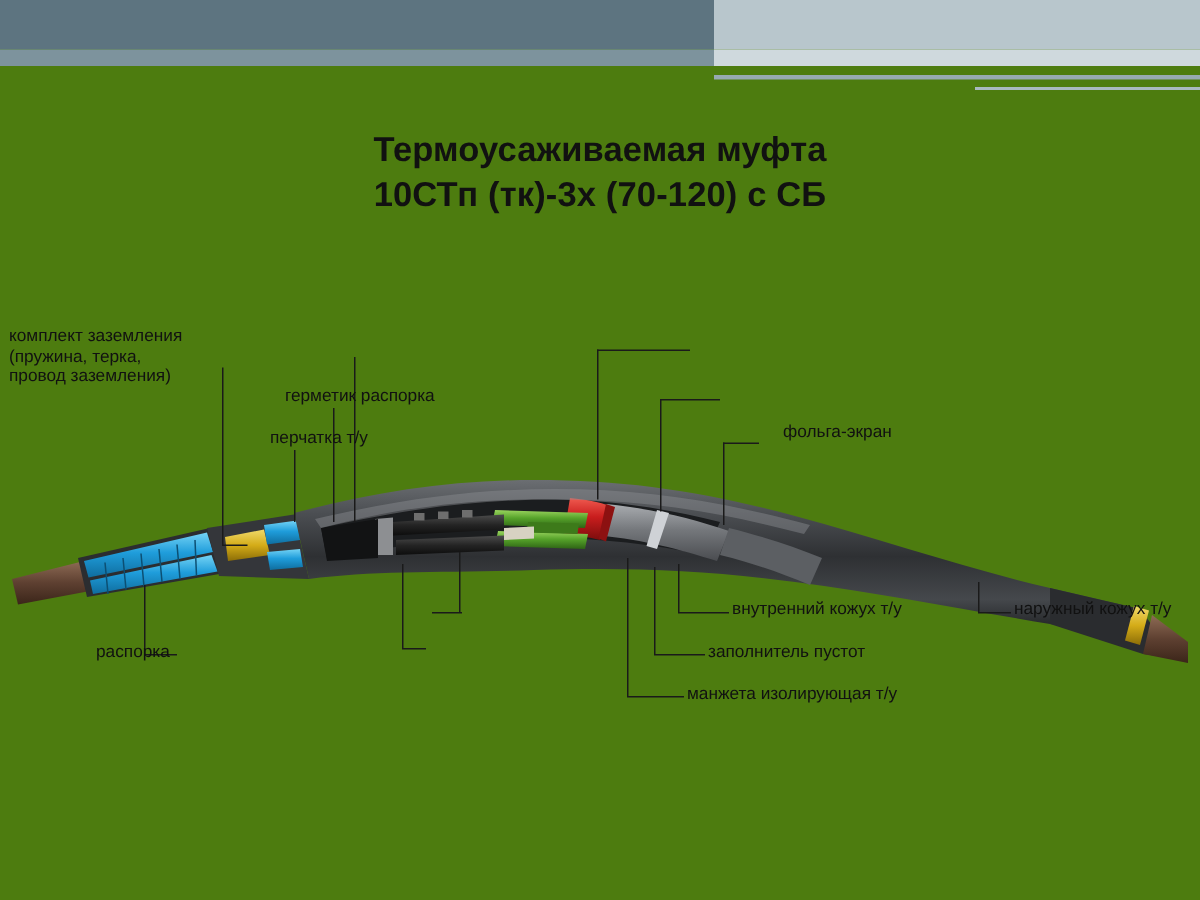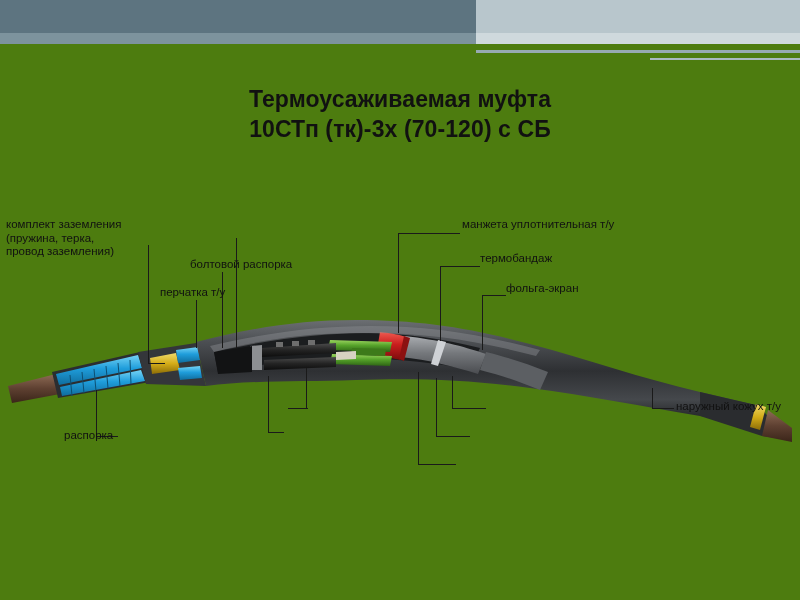--- a/index.html
+++ b/index.html
@@ -259,25 +259,26 @@
     <div class="ln" style="left:436px; top:236px; width:34px; height:1px;"></div>
     <div class="ln" style="left:418px; top:172px; width:1px; height:92px;"></div>
     <div class="ln" style="left:418px; top:264px; width:38px; height:1px;"></div>
 
     <div class="ln" style="left:652px; top:188px; width:1px; height:20px;"></div>
     <div class="ln" style="left:652px; top:208px; width:22px; height:1px;"></div>
 
     <div class="lbl" style="left:6px;   top:18px;  width:150px;">комплект заземления
 (пружина, терка,
 провод заземления)</div>
-    <div class="lbl" style="left:190px; top:58px;  width:140px;">болтовой распорка</div>
-    <div class="lbl" style="left:160px; top:86px;  width:120px;">перчатка т/у</div>
-
-    <div class="lbl" style="left:462px; top:18px;  width:210px;">манжета уплотнительная т/у</div>
-    <div class="lbl" style="left:480px; top:52px;  width:150px;">термобандаж</div>
-    <div class="lbl" style="left:506px; top:82px;  width:140px;">фольга-экран</div>
+    <div class="lbl" style="left:190px; top:58px;  width:140px;">герметик распорка</div>
+    <div class="lbl" style="left:180px; top:86px;  width:120px;">перчатка т/у</div>
+
+    <div class="lbl" style="left:522px; top:82px;  width:140px;">фольга-экран</div>
 
     <div class="lbl" style="left:64px;  top:229px; width:120px;">распорка</div>
 
+    <div class="lbl" style="left:472px; top:229px; width:170px;">заполнитель пустот</div>
+    <div class="lbl" style="left:488px; top:200px; width:180px;">внутренний кожух т/у</div>
+    <div class="lbl" style="left:458px; top:257px; width:200px;">манжета изолирующая т/у</div>
     <div class="lbl" style="left:676px; top:200px; width:130px;">наружный кожух т/у</div>
 
   </div>
 </div>
 
 </body></html>

